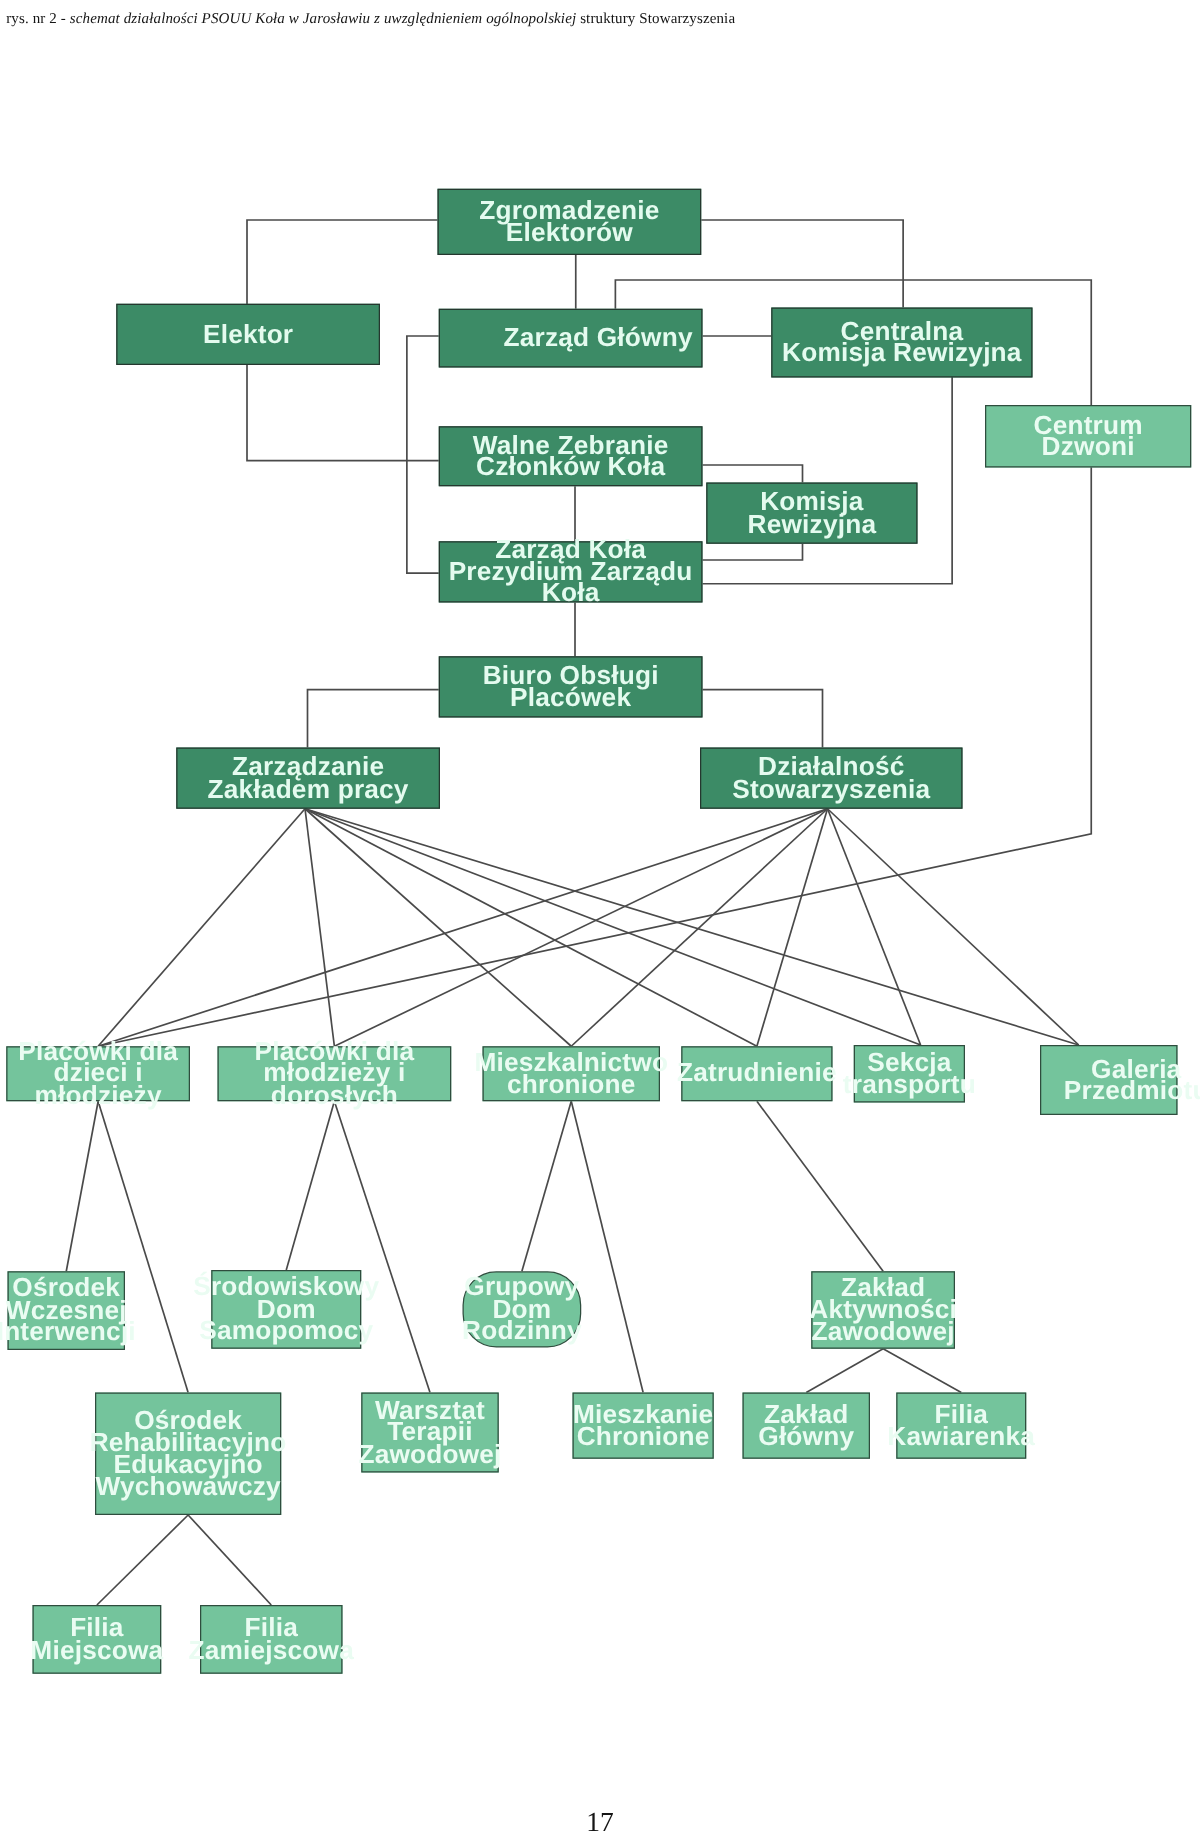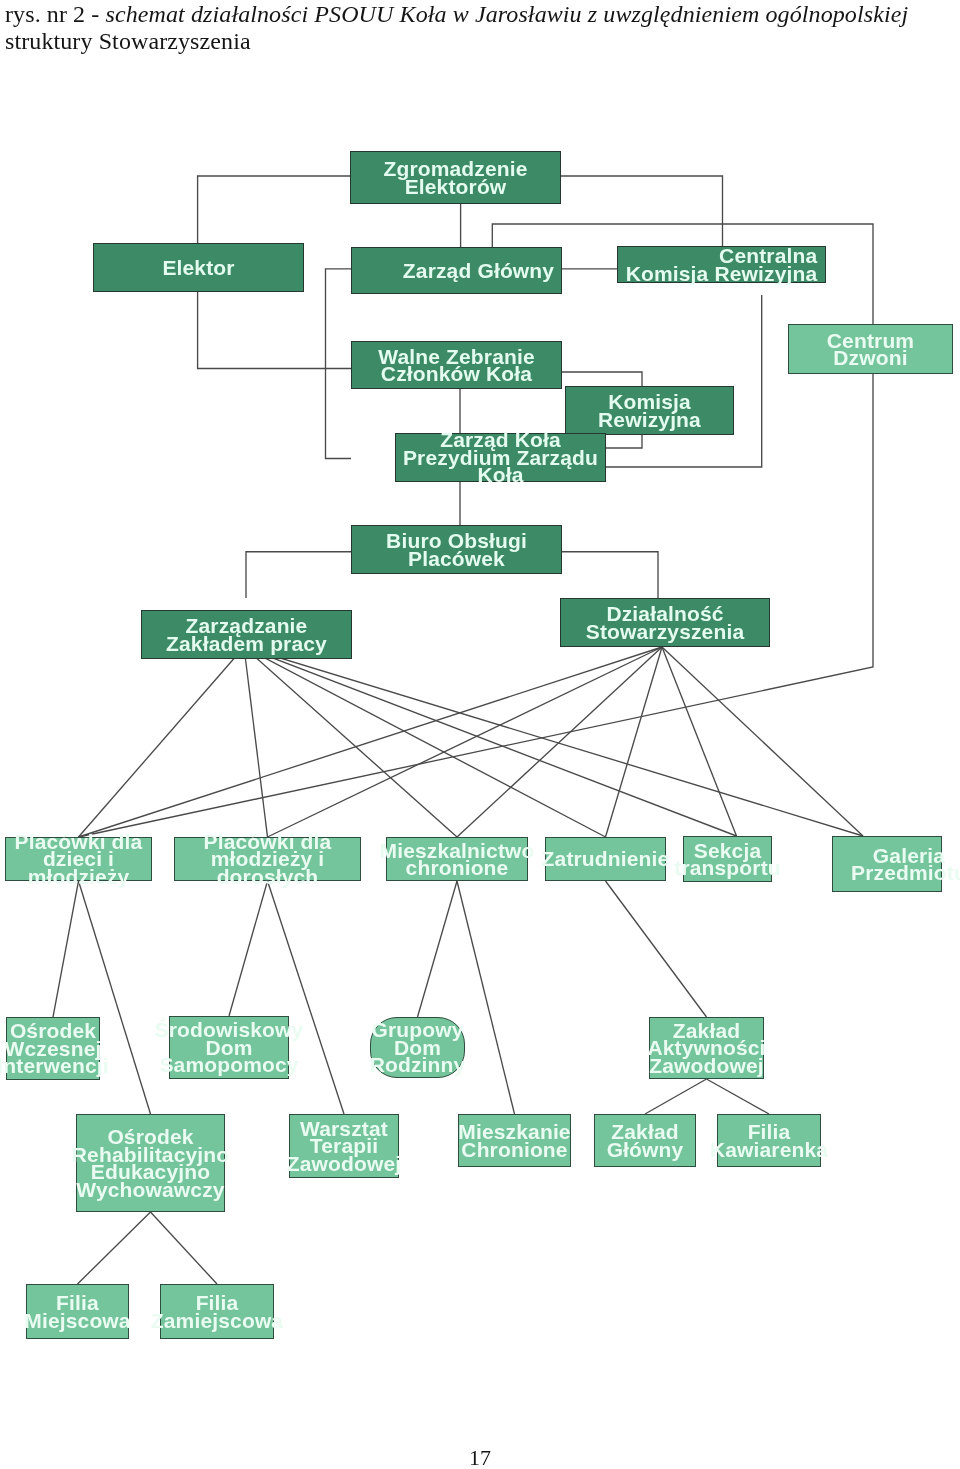--- a/index.html
+++ b/index.html
@@ -1,20 +1,20 @@
 <!DOCTYPE html>
 <html><head>
 <meta charset="utf-8">
 <title>schemat dzialalnosci PSOUU</title>
 <style>
   html,body{margin:0;padding:0;background:#ffffff;}
   body{width:960px;height:1469px;position:relative;overflow:hidden;
        font-family:"Liberation Sans",sans-serif;}
   #caption{position:absolute;left:5px;top:1px;width:950px;
-           font-family:"Liberation Serif",serif;font-size:24px;line-height:27px;
+           font-family:"Liberation Serif",serif;font-size:12px;line-height:27px;
            color:#151515;letter-spacing:0.1px;}
   #caption .it{font-style:italic;}
   #chartwrap{position:absolute;left:0;top:0;width:960px;height:1469px;}
   #links{position:absolute;left:0;top:0;width:960px;height:1469px;}
   #pagenum{position:absolute;left:0;top:1445px;width:960px;text-align:center;
            font-family:"Liberation Serif",serif;font-size:22px;color:#151515;}
   .node{position:absolute;box-sizing:border-box;display:flex;align-items:center;
         justify-content:center;text-align:center;font-weight:bold;font-size:21px;
         line-height:17.5px;letter-spacing:0.15px;white-space:pre-line;
         border:1.3px solid #25372f;}
@@ -61,31 +61,31 @@
       <polyline points="457,881 514.5,1114" fill="none" stroke="#4a4a4a" stroke-width="1.35"></polyline>
       <polyline points="605.5,881 706.5,1017" fill="none" stroke="#4a4a4a" stroke-width="1.35"></polyline>
       <polyline points="706.5,1079 645,1114" fill="none" stroke="#4a4a4a" stroke-width="1.35"></polyline>
       <polyline points="706.5,1079 769,1114" fill="none" stroke="#4a4a4a" stroke-width="1.35"></polyline>
       <polyline points="150.5,1212 77.5,1284" fill="none" stroke="#4a4a4a" stroke-width="1.35"></polyline>
       <polyline points="150.5,1212 217,1284" fill="none" stroke="#4a4a4a" stroke-width="1.35"></polyline>
     </svg>
 <div class="node dark" style="left: 350px; top: 151px; width: 211px; height: 53px;">Zgromadzenie Elektorów</div>
     <div class="node dark" style="left: 93px; top: 243px; width: 211px; height: 49px;">Elektor</div>
     <div class="node dark" style="left: 351px; top: 247px; width: 211px; height: 47px; padding-left: 44px;">Zarząd Główny</div>
-    <div class="node dark" style="left: 617px; top: 246px; width: 209px; height: 37px; text-align: right;">Centralna
+    <div class="node dark" style="left: 617px; top: 246px; width: 209px; height: 56px;">Centralna
 Komisja Rewizyjna</div>
     <div class="node dark" style="left: 351px; top: 341px; width: 211px; height: 48px;">Walne Zebranie
 Członków Koła</div>
     <div class="node light" style="left: 788px; top: 324px; width: 165px; height: 50px;">Centrum Dzwoni</div>
     <div class="node dark" style="left: 565px; top: 386px; width: 169px; height: 49px;">Komisja Rewizyjna</div>
-    <div class="node dark" style="left: 351px; top: 433px; width: 211px; height: 49px; margin-left: 44px;">Zarząd Koła
+    <div class="node dark" style="left: 351px; top: 433px; width: 211px; height: 49px;">Zarząd Koła
 Prezydium Zarządu Koła</div>
     <div class="node dark" style="left: 351px; top: 525px; width: 211px; height: 49px;">Biuro Obsługi
 Placówek</div>
-    <div class="node dark" style="left: 141px; top: 598px; width: 211px; height: 49px; margin-top: 12px;">Zarządzanie
+    <div class="node dark" style="left: 141px; top: 598px; width: 211px; height: 49px;">Zarządzanie
 Zakładem pracy</div>
     <div class="node dark" style="left: 560px; top: 598px; width: 210px; height: 49px;">Działalność
 Stowarzyszenia</div>
     <div class="node light" style="left: 5px; top: 837px; width: 147px; height: 44px;">Placówki dla
 dzieci i młodzieży</div>
     <div class="node light" style="left: 174px; top: 837px; width: 187px; height: 44px;">Placówki dla
 młodzieży i dorosłych</div>
     <div class="node light" style="left: 386px; top: 837px; width: 142px; height: 44px;">Mieszkalnictwo
 chronione</div>
     <div class="node light" style="left: 545px; top: 837px; width: 121px; height: 44px;">Zatrudnienie</div>

